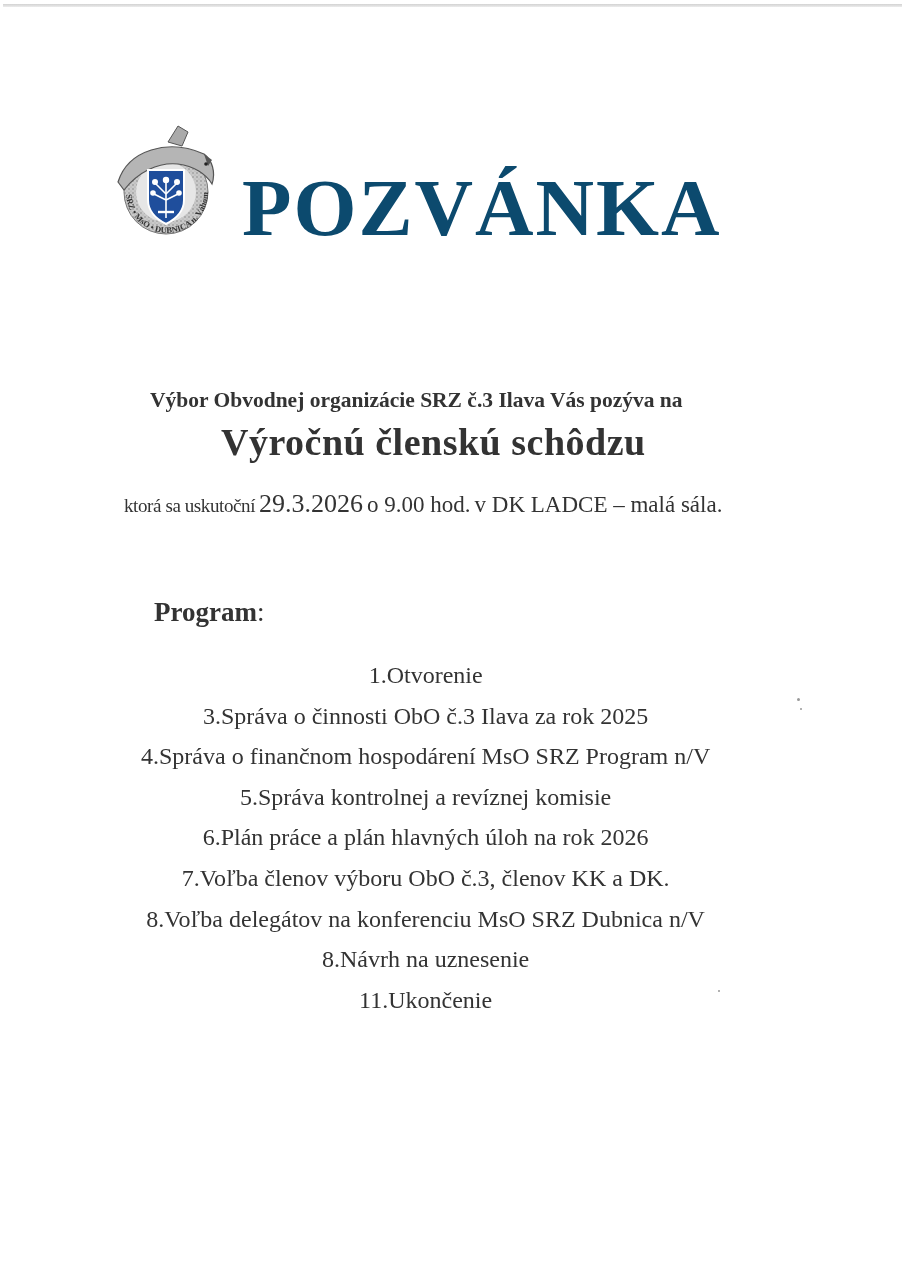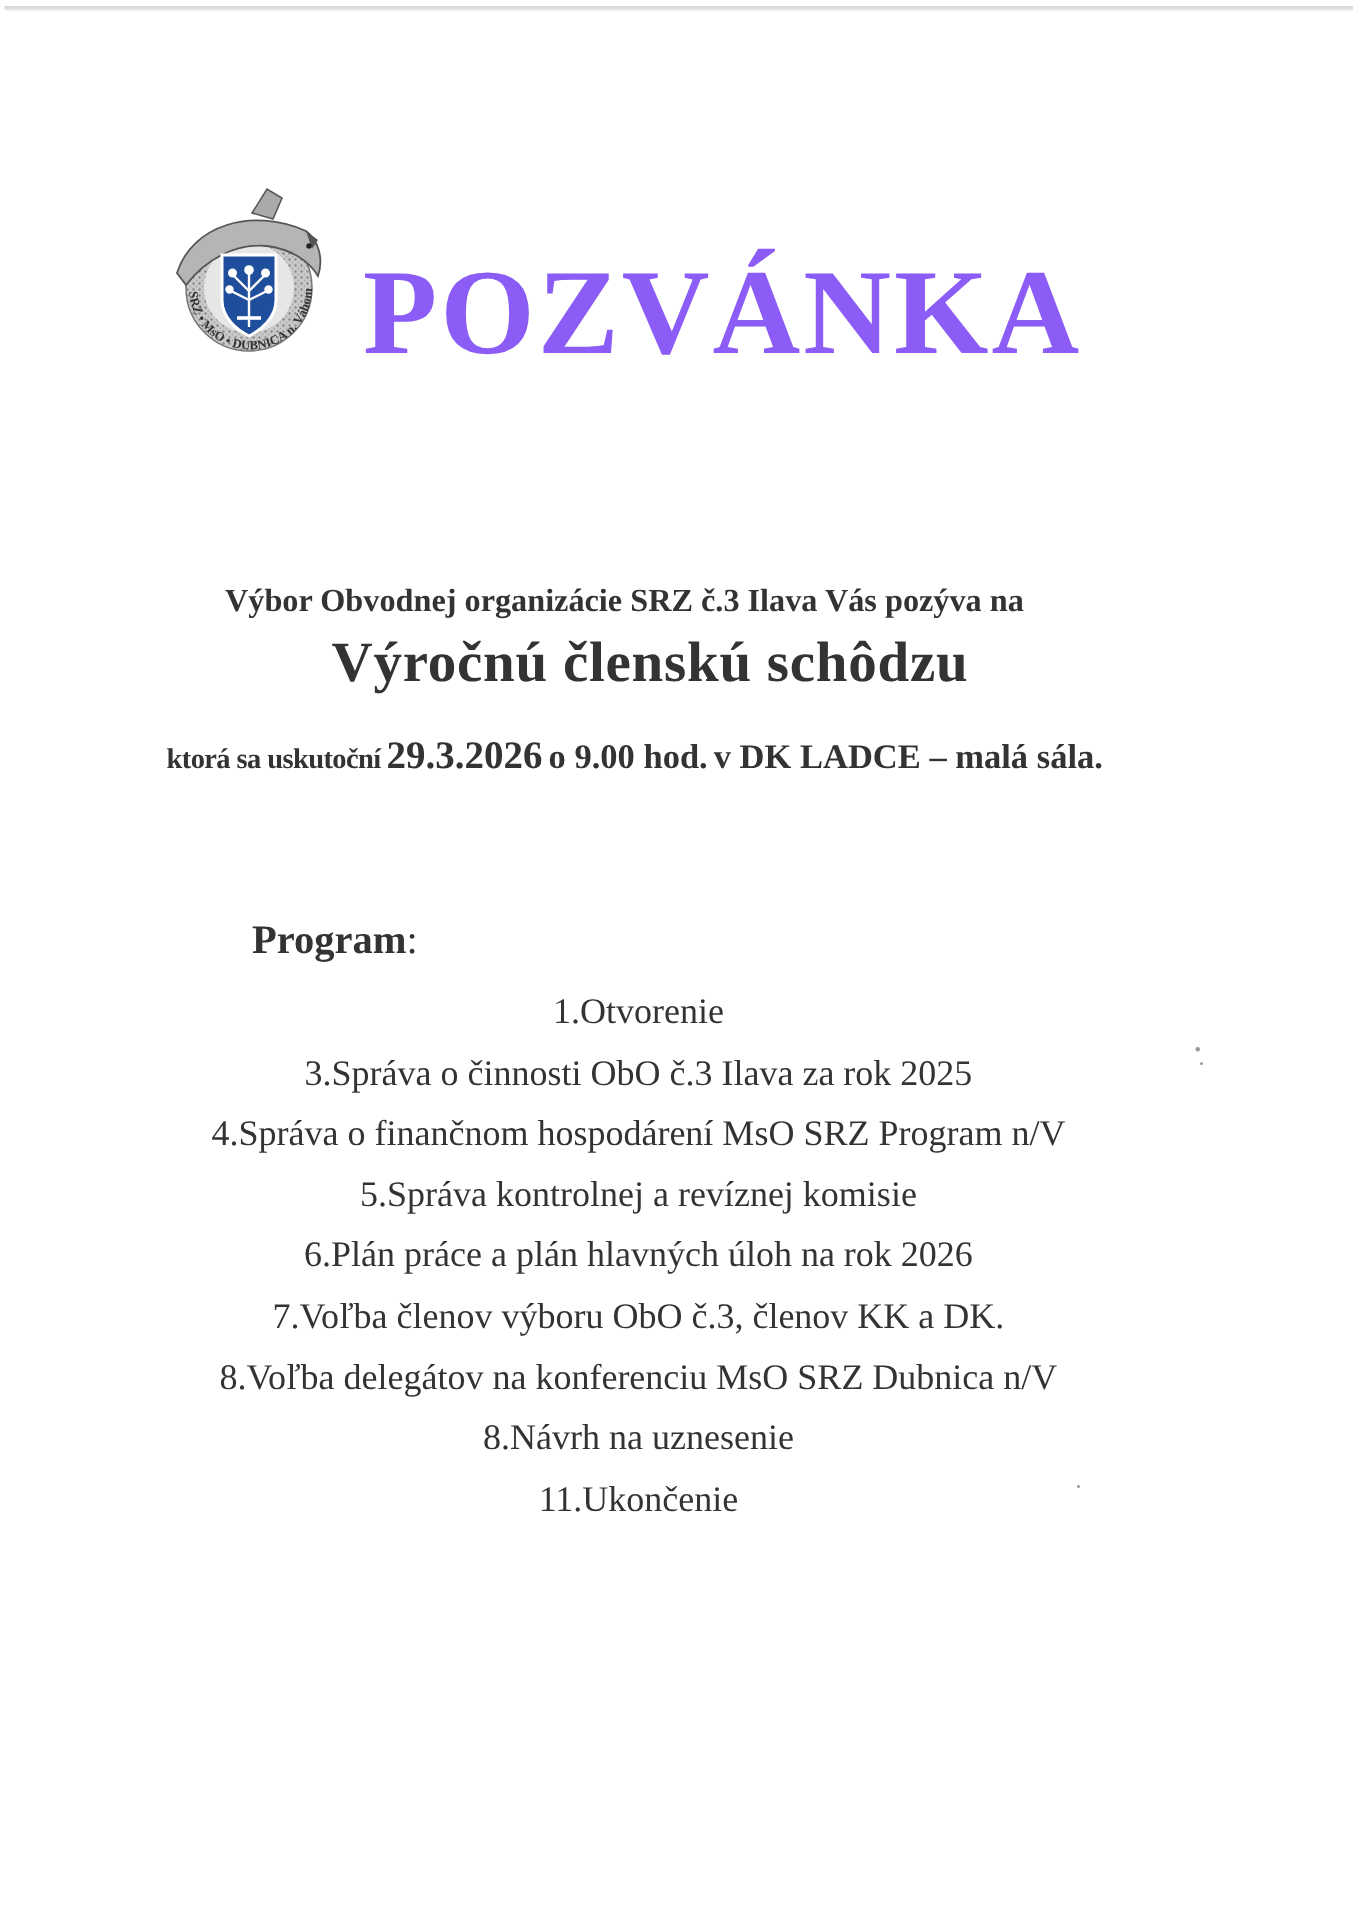--- a/index.html
+++ b/index.html
@@ -31,21 +31,21 @@
       height: 130px;
     }
     .title {
       position: absolute;
       left: 242px;
       top: 168px;
       margin: 0;
       font-size: 81px;
       font-weight: bold;
       letter-spacing: 2px;
-      color: #8b5cf6;
+      color: #0c4a6e;
       line-height: 1;
       text-align: right;
     }
     .invite-line {
       position: absolute;
       left: 133px;
       top: 371px;
       margin: 17px;
       font-size: 21.5px;
       font-weight: bold;
@@ -60,36 +60,36 @@
       margin: 0;
       font-size: 38px;
       font-weight: bold;
       color: #333;
       letter-spacing: 0.5px;
       line-height: 1.2;
       white-space: nowrap;
     }
     .event-details {
       position: absolute;
-      left: 111px;
+      left: 124px;
       top: 488px;
       margin: 0;
-      font-weight: bold;
+      font-weight: normal;
       color: #333;
       white-space: nowrap;
       line-height: 1.2;
     }
     .event-details .small { font-size: 19px; letter-spacing: -0.4px; }
     .event-details .big { font-size: 26px; }
     .event-details .mid { font-size: 23px; }
     .program-heading {
       position: absolute;
       left: 152px;
       top: 594px;
-      margin: 16px;
+      margin: 2px;
       font-size: 27px;
       color: #333;
       line-height: 1.2;
     }
     .program-heading b { font-weight: bold; }
     .program-list {
       position: absolute;
       left: 141px;
       top: 655px;
       margin: 0;

